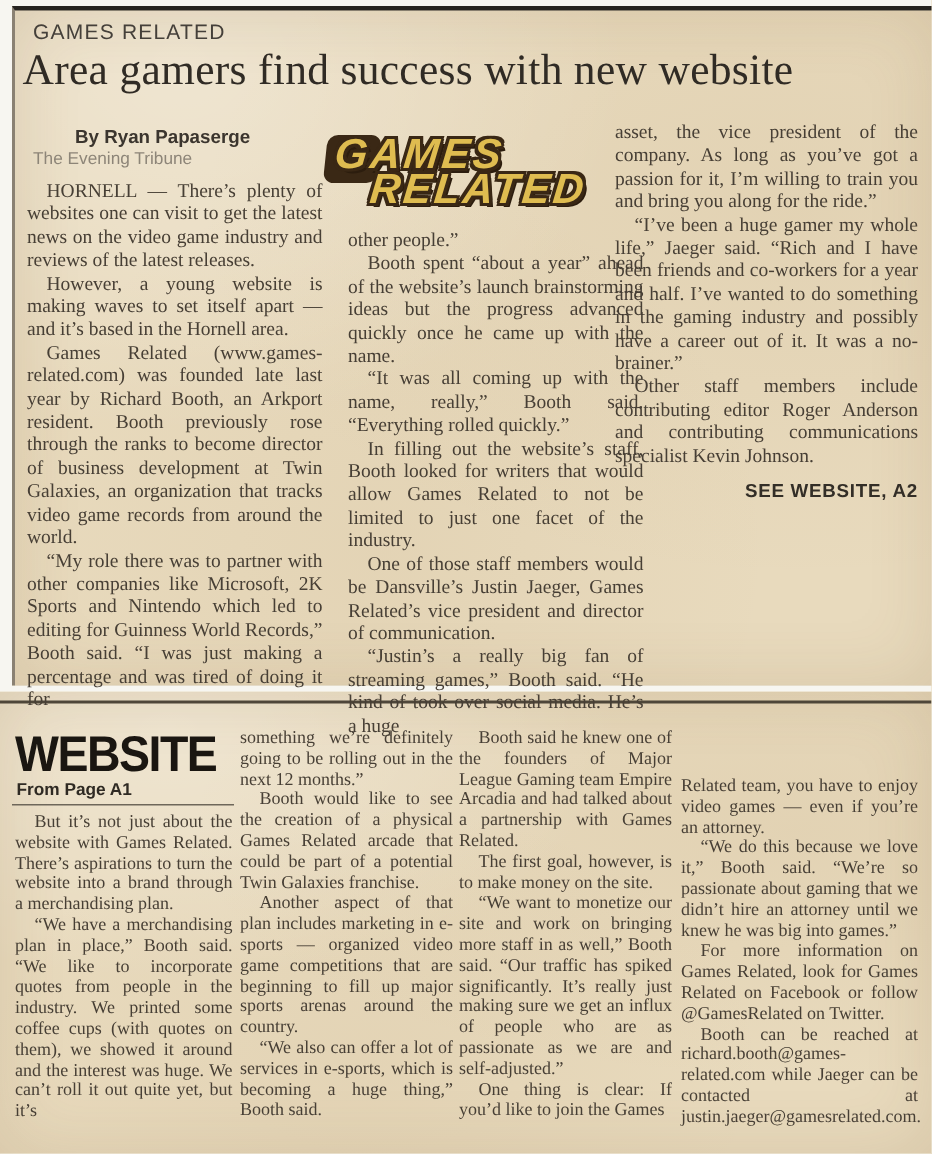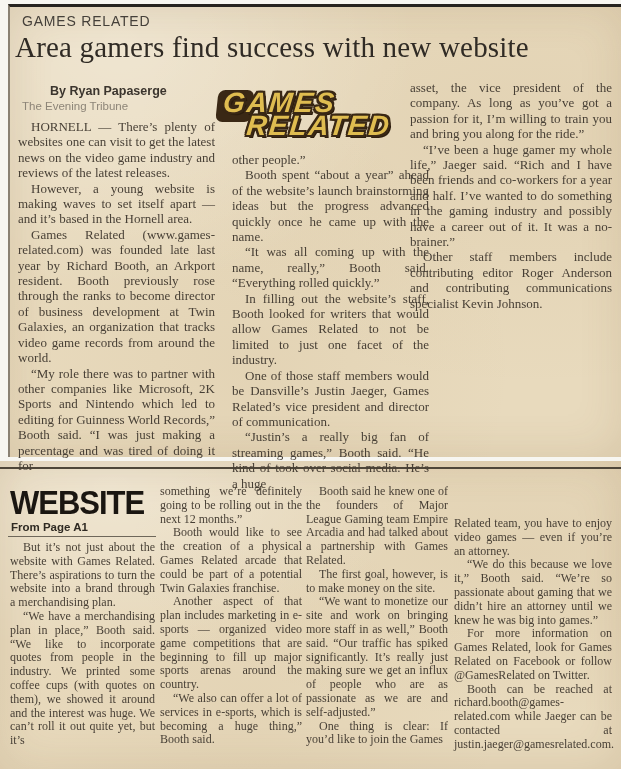--- a/index.html
+++ b/index.html
@@ -112,20 +112,21 @@
     <p>Booth spent “about a year” ahead of the website’s launch brainstorming ideas but the progress advanced quickly once he came up with the name.</p>
     <p>“It was all coming up with the name, really,” Booth said. “Everything rolled quickly.”</p>
     <p>In filling out the website’s staff, Booth looked for writers that would allow Games Related to not be limited to just one facet of the industry.</p>
     <p>One of those staff members would be Dansville’s Justin Jaeger, Games Related’s vice president and director of communication.</p>
     <p>“Justin’s a really big fan of streaming games,” Booth said. “He kind of took over social media. He’s a huge</p>
   </div>
 <div class="bodycol a1col a1c3">
 <p class="cont">asset, the vice president of the company. As long as you’ve got a passion for it, I’m willing to train you and bring you along for the ride.”</p>
     <p>“I’ve been a huge gamer my whole life,” Jaeger said. “Rich and I have been friends and co-workers for a year and half. I’ve wanted to do something in the gaming industry and possibly have a career out of it. It was a no-brainer.”</p>
     <p>Other staff members include contributing editor Roger Anderson and contributing communications specialist Kevin Johnson.</p>
+    <div class="jumpline">SEE WEBSITE, A2</div>
   </div>
 
 <div class="website-head">WEBSITE</div>
 <div class="fromline">From Page A1</div>
 <div class="col1-rule"></div>
 
 <div class="bodycol a2col a2c1">
     <p>But it’s not just about the website with Games Related. There’s aspirations to turn the website into a brand through a merchandising plan.</p>
     <p>“We have a merchandising plan in place,” Booth said. “We like to incorporate quotes from people in the industry. We printed some coffee cups (with quotes on them), we showed it around and the interest was huge. We can’t roll it out quite yet, but it’s</p>
   </div>

